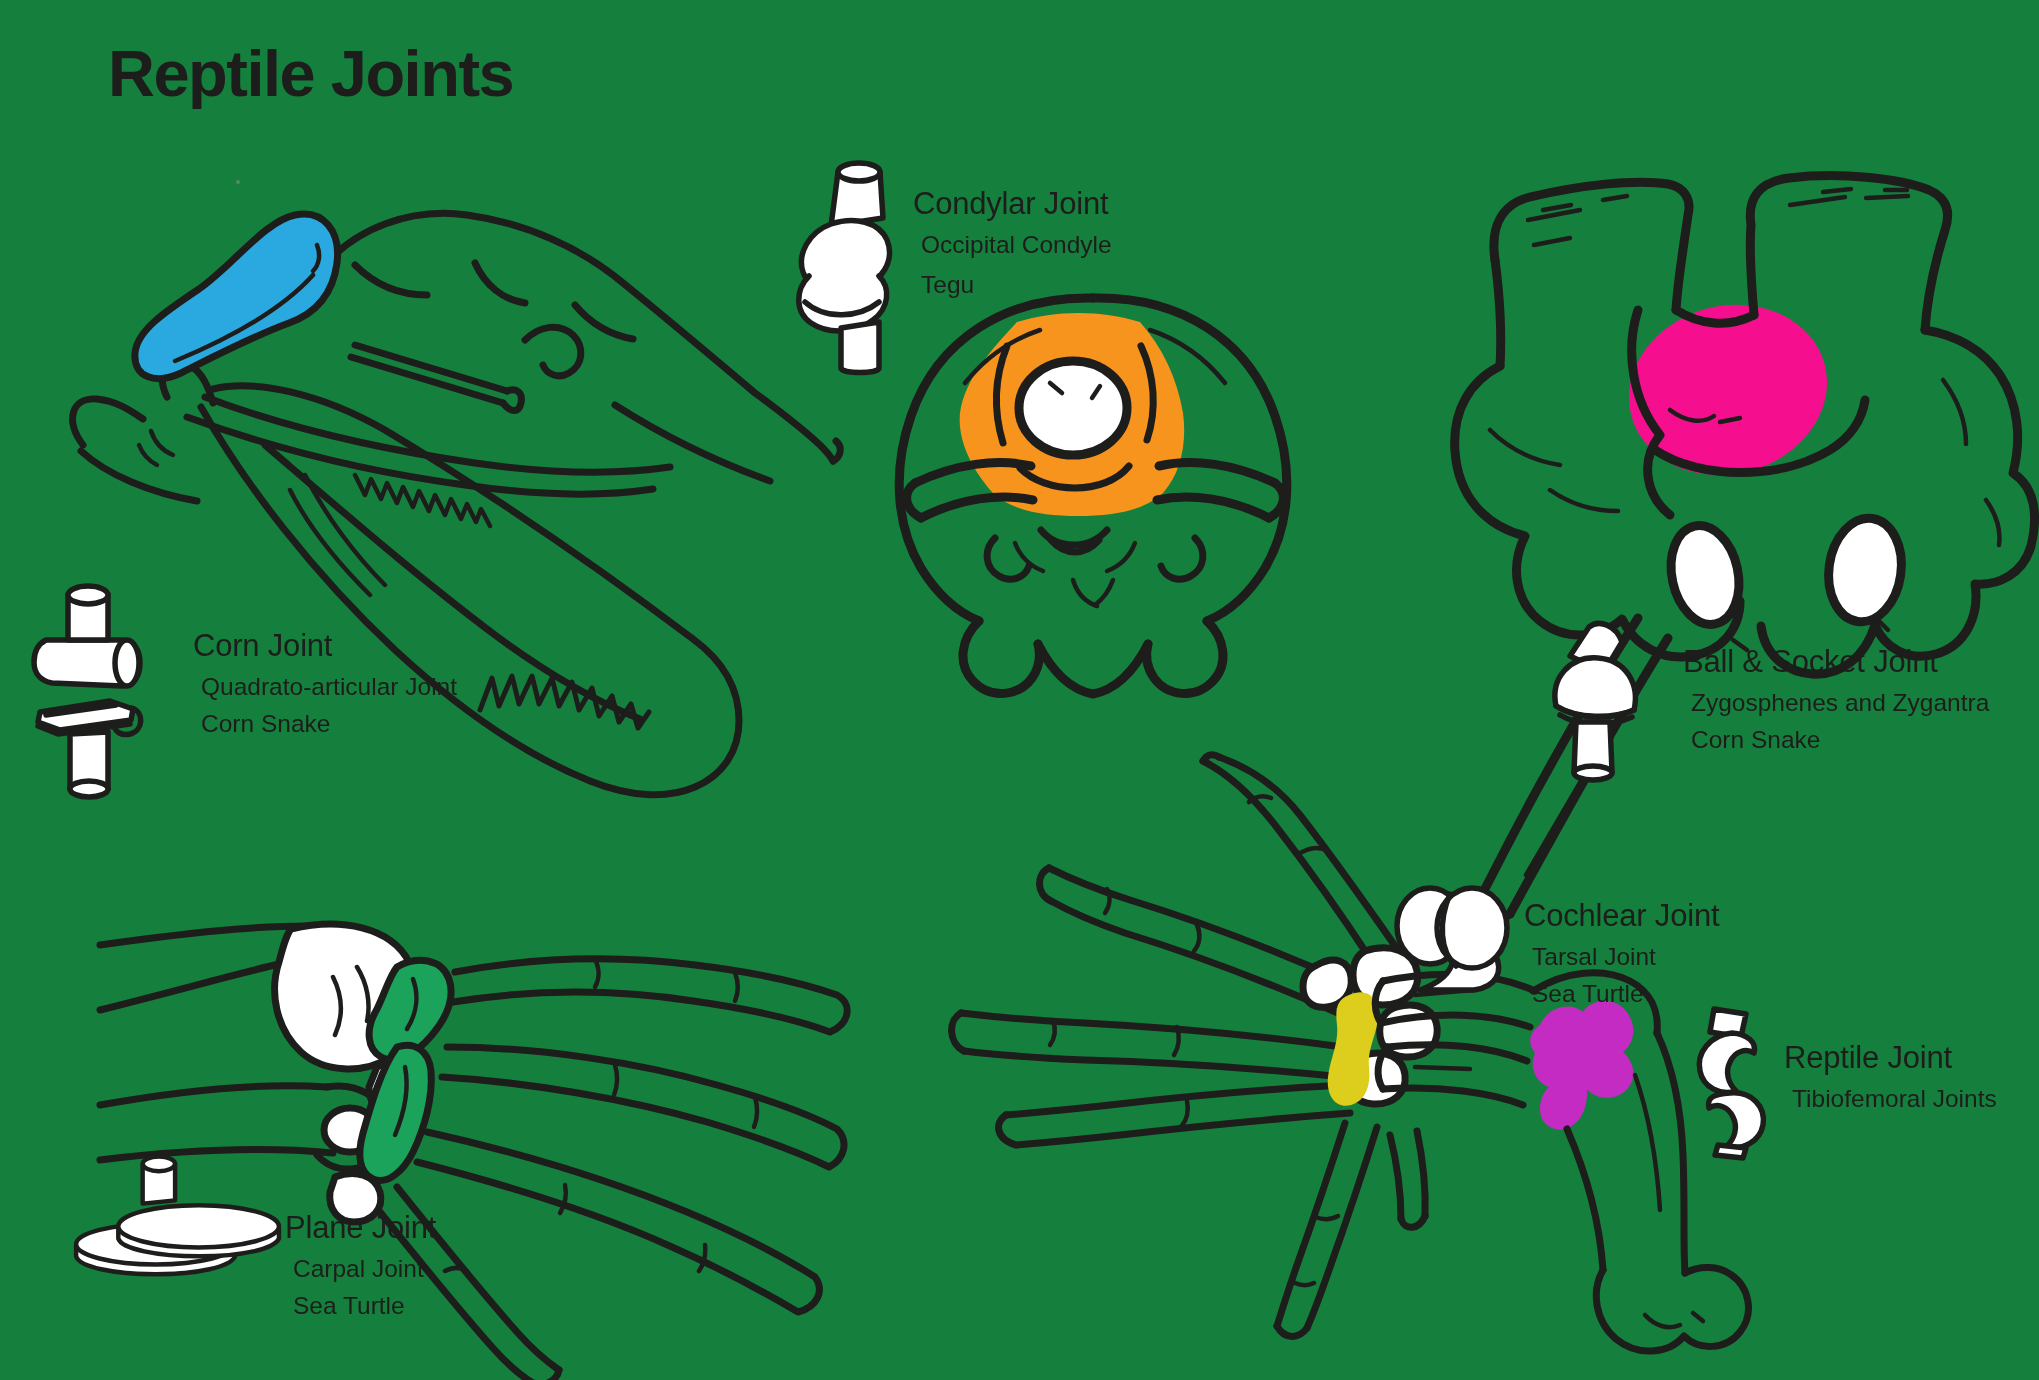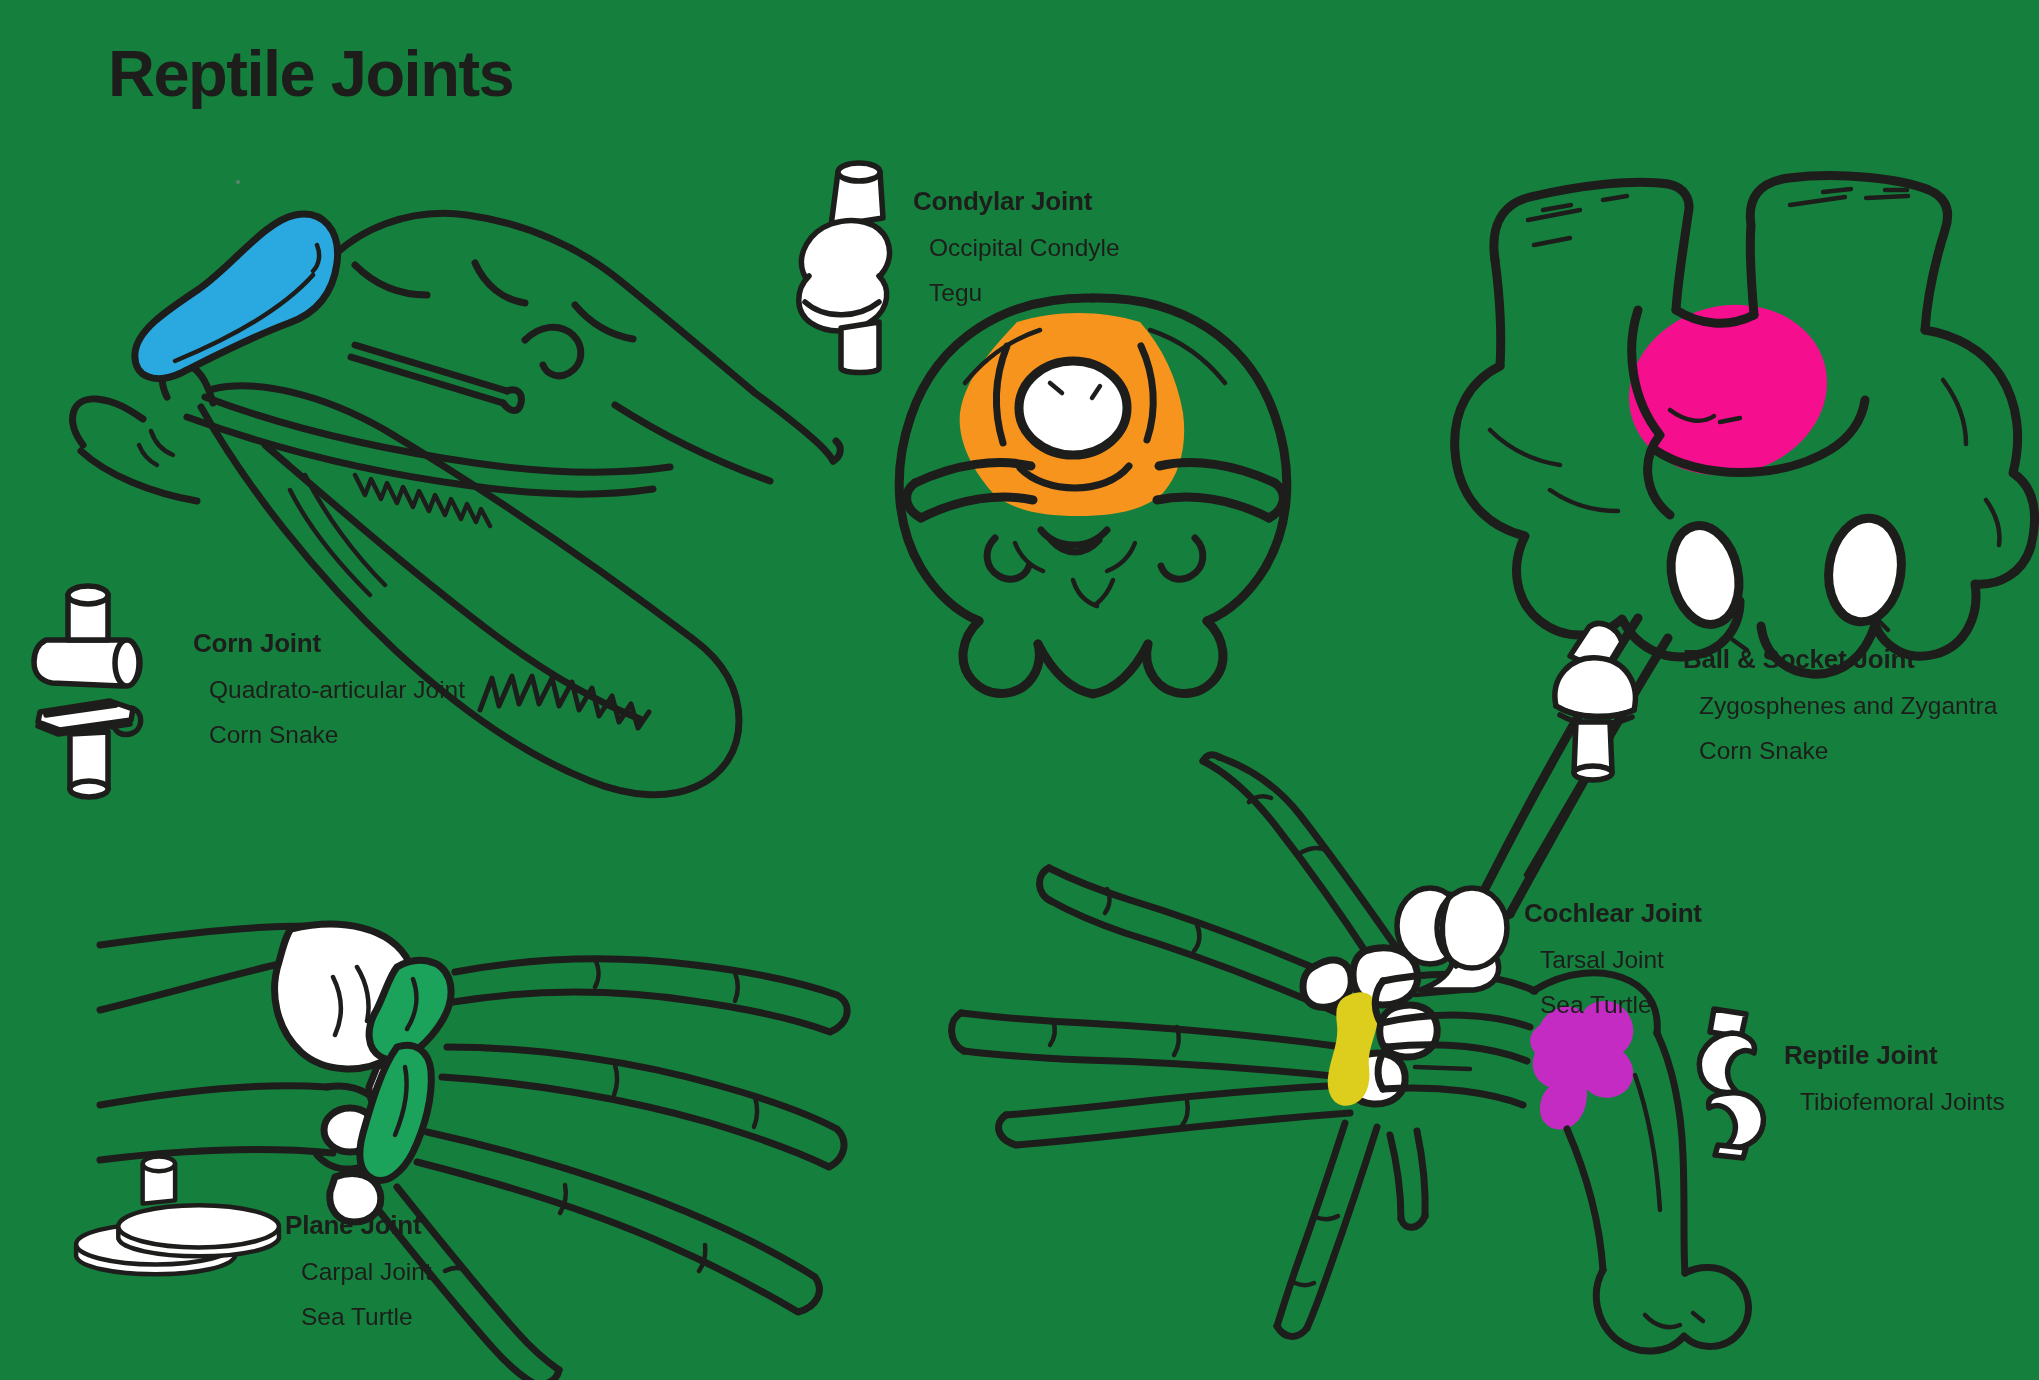--- a/index.html
+++ b/index.html
@@ -1,21 +1,21 @@
 <!DOCTYPE html>
 <html><head>
 <meta charset="utf-8">
 <style>
   html,body{margin:0;padding:0;background:#fff}
   .canvas{position:relative;width:2039px;height:1380px;background:#15803d;overflow:hidden;
           font-family:"Liberation Sans",sans-serif;color:#1d1d1b}
   .main-title{position:absolute;left:108px;top:36px;margin:0;font-size:65px;font-weight:700;letter-spacing:-1.5px}
   .label{position:absolute}
-  .label h3{margin:0 0 5px 0;font-size:26px;font-weight:700;letter-spacing:-.2px}
-  .label p{margin:16px;font-size:24.5px;line-height:29px}
+  .label h3{margin:0 0 5px 0;font-size:31px;font-weight:400;letter-spacing:-.2px}
+  .label p{margin:8px;font-size:24.5px;line-height:29px}
   .label p:empty{display:none}
   .label p.gap{margin-top:11px}
   svg.art{position:absolute;overflow:visible}
   .ln{fill:none;stroke:#1d1d1b;stroke-width:7;stroke-linecap:round;stroke-linejoin:round}
   .ln2{fill:none;stroke:#1d1d1b;stroke-width:4.5;stroke-linecap:round;stroke-linejoin:round}
   .thk{fill:none;stroke:#1d1d1b;stroke-width:9;stroke-linecap:round;stroke-linejoin:round}
   .bone{fill:#fff;stroke:#1d1d1b;stroke-width:7;stroke-linecap:round;stroke-linejoin:round}
   .bone9{fill:#fff;stroke:#1d1d1b;stroke-width:9;stroke-linecap:round;stroke-linejoin:round}
   .hl-outlined{stroke:#1d1d1b;stroke-width:7;stroke-linejoin:round}
   .hl-flat{stroke:none}

